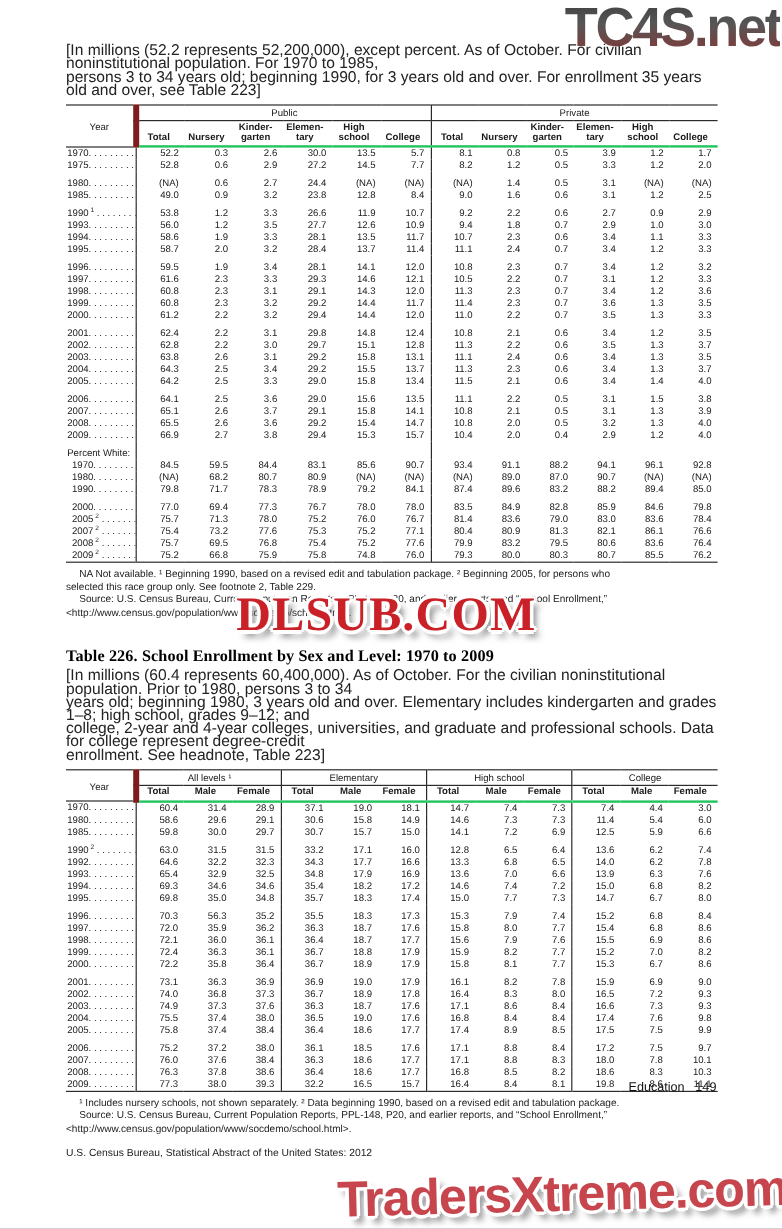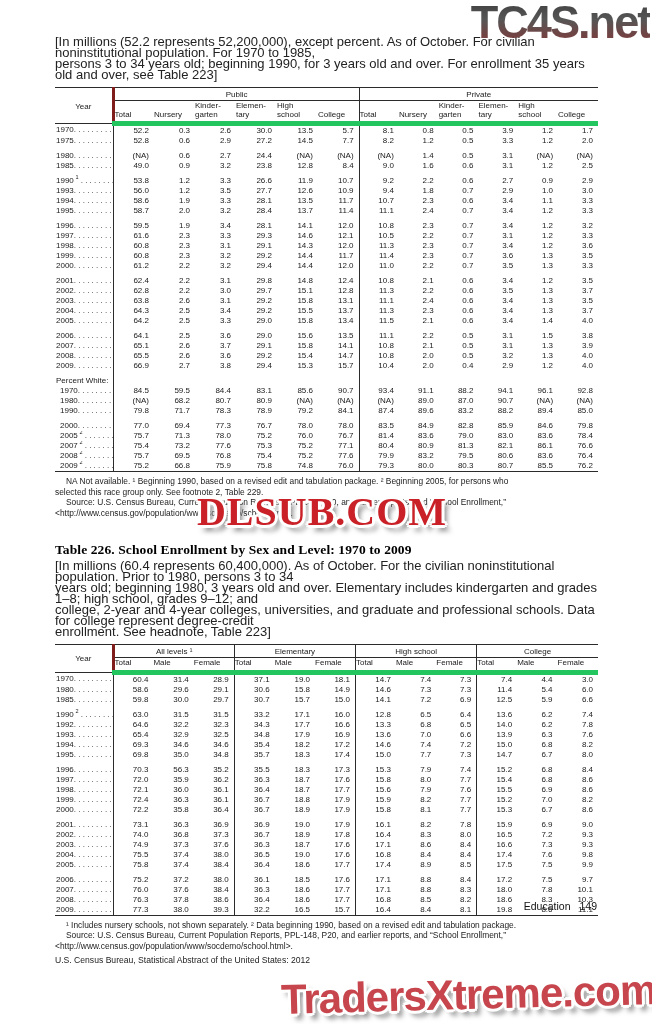--- a/index.html
+++ b/index.html
@@ -7,23 +7,23 @@
         font-family:"Liberation Sans",sans-serif;color:#1a1a1a;margin:0 auto;}
   .content{position:absolute;left:55px;top:36px;width:543px;}
 
   .ttl{font:700 13.5px/15px "Liberation Serif",serif;margin:0 0 3px 0;color:#000;letter-spacing:.1px;}
   .tsub{font-size:13px;line-height:11px;margin:0;white-space:pre-line;color:#222;}
 
   table.t{border-collapse:collapse;table-layout:fixed;width:543px;font-size:8px;color:#1a1a1a;
           border-top:1.4px solid #2b2b2b;border-bottom:1.4px solid #2b2b2b;}
   .t th{font-weight:400;font-size:8px;padding:0;}
   .t tr.grp th{border-bottom:1px solid #2b2b2b;padding:2px 0 1px 0;}
-  .t th.yearh{border-bottom:1px solid #2b2b2b;border-right:3px solid #7f1d1d;text-align:center;vertical-align:middle;}
-  .t tr.subh th{border-bottom:5px solid #22c55e;vertical-align:bottom;text-align:left;
-                padding:1px 5px 2px 0;white-space:pre-line;line-height:8.5px;}
+  .t th.yearh{border-bottom:1px solid #2b2b2b;border-right:5px solid #7f1d1d;text-align:center;vertical-align:middle;}
+  .t tr.subh th{border-bottom:2px solid #22c55e;vertical-align:bottom;text-align:center;
+                padding:1px 5px 2px 0;white-space:pre-line;line-height:8.5px;font-weight:bold;}
   .t th.gdiv{border-right:1px solid #2b2b2b;}
   .t td{line-height:10px;padding:0;}
   .t td.num{text-align:right;padding-right:5px;}
   .t td:first-child{border-right:1px solid #2b2b2b;}
   .t td.dv{border-right:1px solid #2b2b2b;}
   .t tr.gap td{padding-top:5px;}
   .t td.yr{white-space:nowrap;overflow:hidden;max-width:58px;padding-left:1px;}
   .t td.yr.ind{padding-left:5px;}
   sup{font-size:5.5px;vertical-align:super;line-height:0;}
   .cy{width:58px;} .cp{width:41px;} .cv{width:39.8px;} .cg{width:40.4px;}

